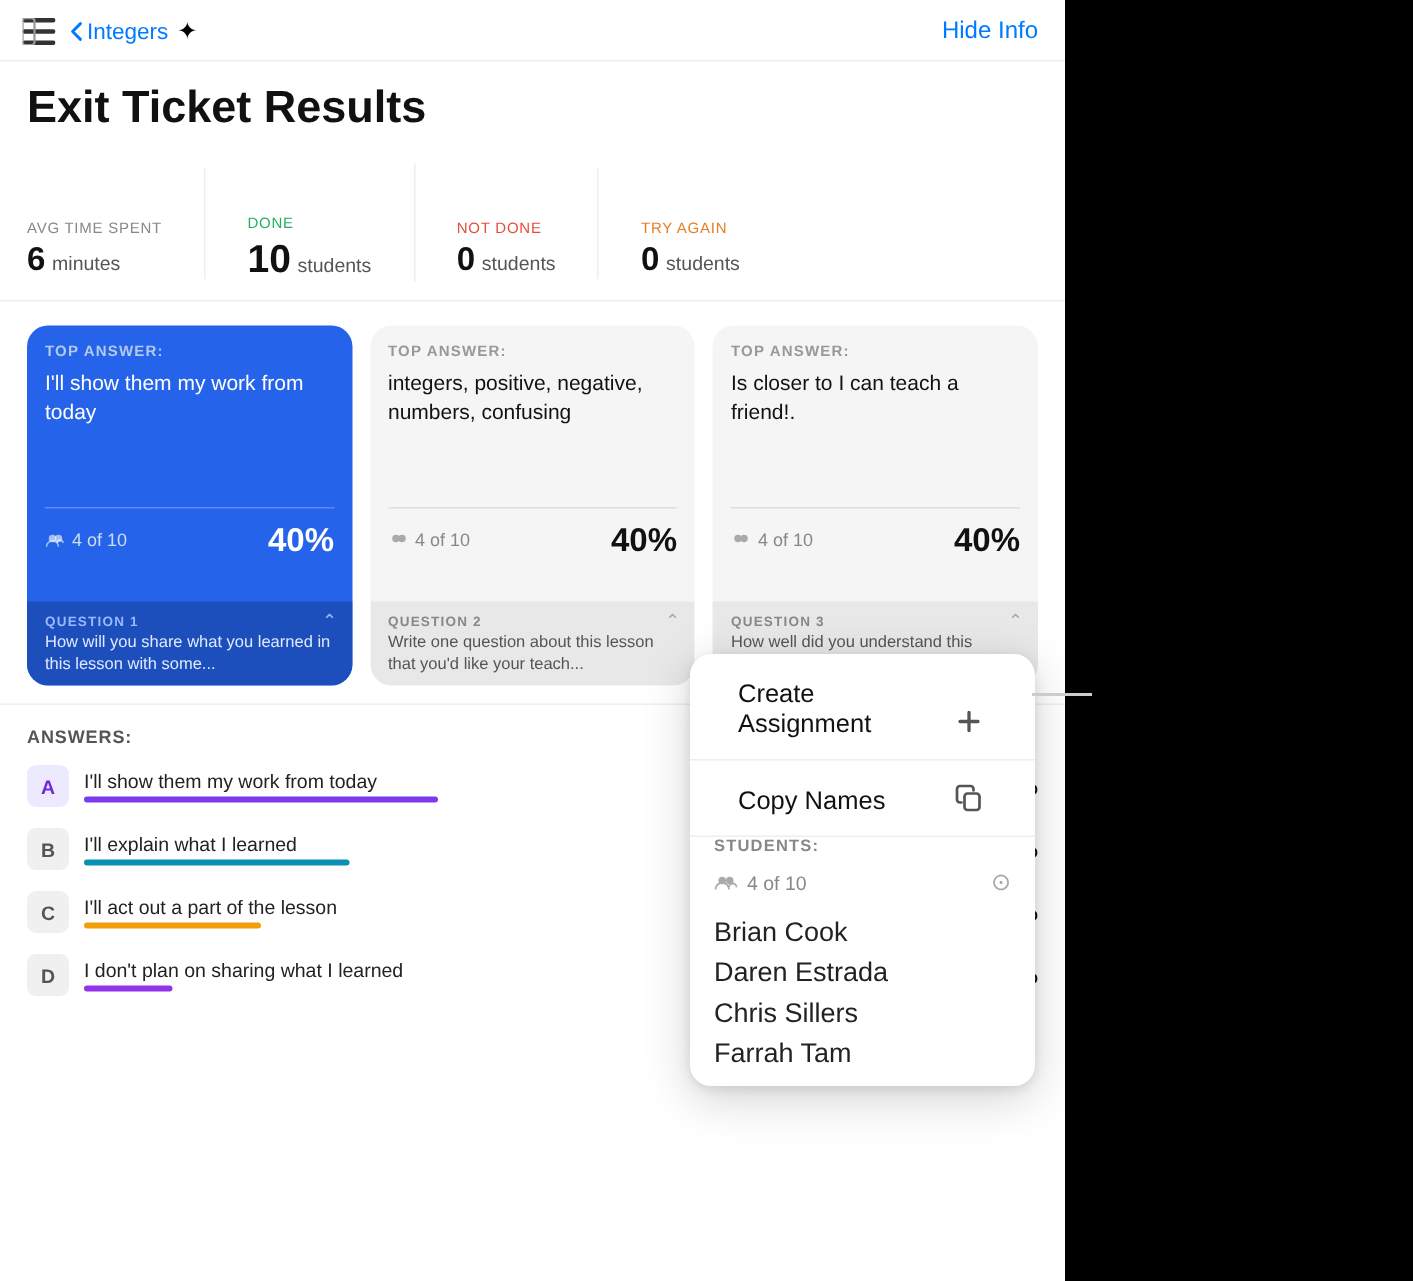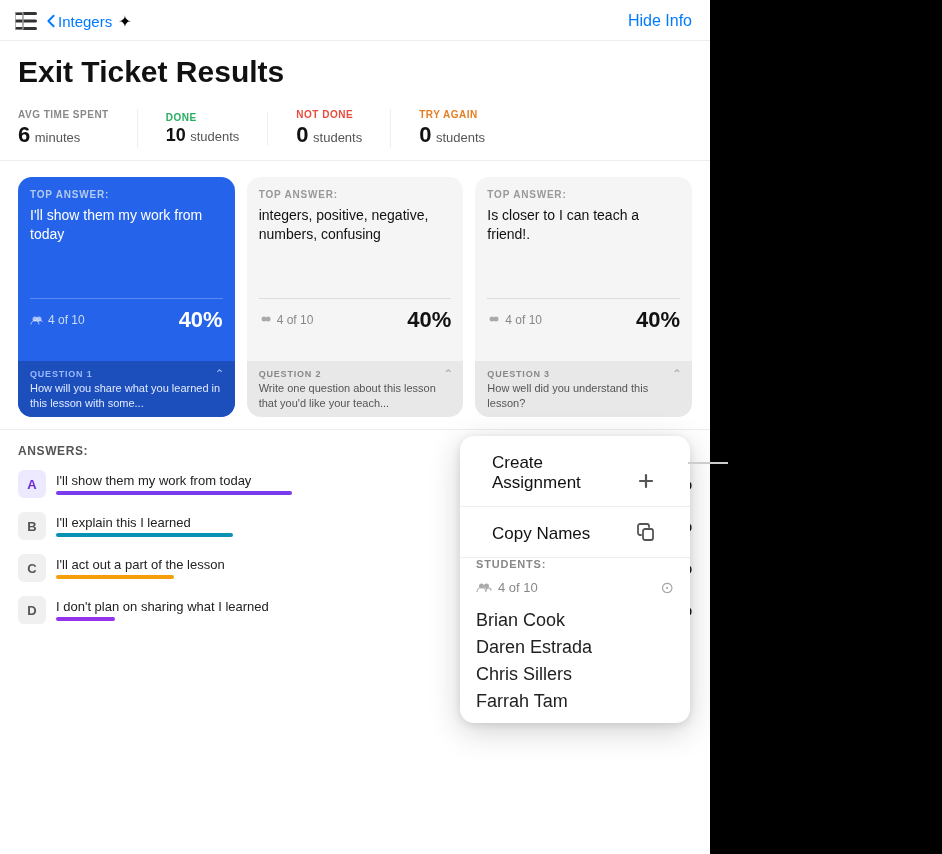--- a/index.html
+++ b/index.html
@@ -79,25 +79,26 @@
     .stat-item {
       display: flex;
       flex-direction: column;
       padding-right: 28px;
       border-right: 1px solid #eee;
       margin-right: 28px;
     }
     .stat-item:last-child { border-right: none; margin-right: 0; }
     .stat-label {
       font-size: 10px;
-      font-weight: 700;
+      font-weight: 400;
       color: #888;
       letter-spacing: 0.5px;
       text-transform: uppercase;
       margin-bottom: 2px;
+      margin-top: 35px;
     }
     .stat-label.done { color: #27AE60; }
     .stat-label.not-done { color: #E74C3C; }
     .stat-label.try-again { color: #E67E22; }
     .stat-unit {
       font-size: 13px;
       color: #555;
       font-weight: 400;
     }
     
@@ -368,21 +369,21 @@
     <div class="stat-item">
       <span class="stat-label">AVG TIME SPENT</span>
       <span>
         <span style="font-size:22px;font-weight:700;color:#111">6</span>
         <span class="stat-unit">minutes</span>
       </span>
     </div>
     <div class="stat-item">
       <span class="stat-label done">DONE</span>
       <span>
-        <span style="font-size:18px;font-weight:700;color:#111">10</span>
+        <span style="font-size:26px;font-weight:700;color:#111">10</span>
         <span class="stat-unit">students</span>
       </span>
     </div>
     <div class="stat-item">
       <span class="stat-label not-done">NOT DONE</span>
       <span>
         <span style="font-size:22px;font-weight:700;color:#111">0</span>
         <span class="stat-unit">students</span>
       </span>
     </div>
@@ -483,21 +484,21 @@
       <div class="answer-content">
         <div class="answer-text">I'll show them my work from today</div>
         <div class="answer-bar bar-purple" style="width:40%"></div>
       </div>
       <div class="answer-percent">40%</div>
     </div>
 
     <div class="answer-row">
       <div class="answer-letter answer-b">B</div>
       <div class="answer-content">
-        <div class="answer-text">I'll explain this I learned</div>
+        <div class="answer-text">I'll explain what I learned</div>
         <div class="answer-bar bar-teal" style="width:30%"></div>
       </div>
       <div class="answer-percent">30%</div>
     </div>
 
     <div class="answer-row">
       <div class="answer-letter answer-c">C</div>
       <div class="answer-content">
         <div class="answer-text">I'll act out a part of the lesson</div>
         <div class="answer-bar bar-orange" style="width:20%"></div>

